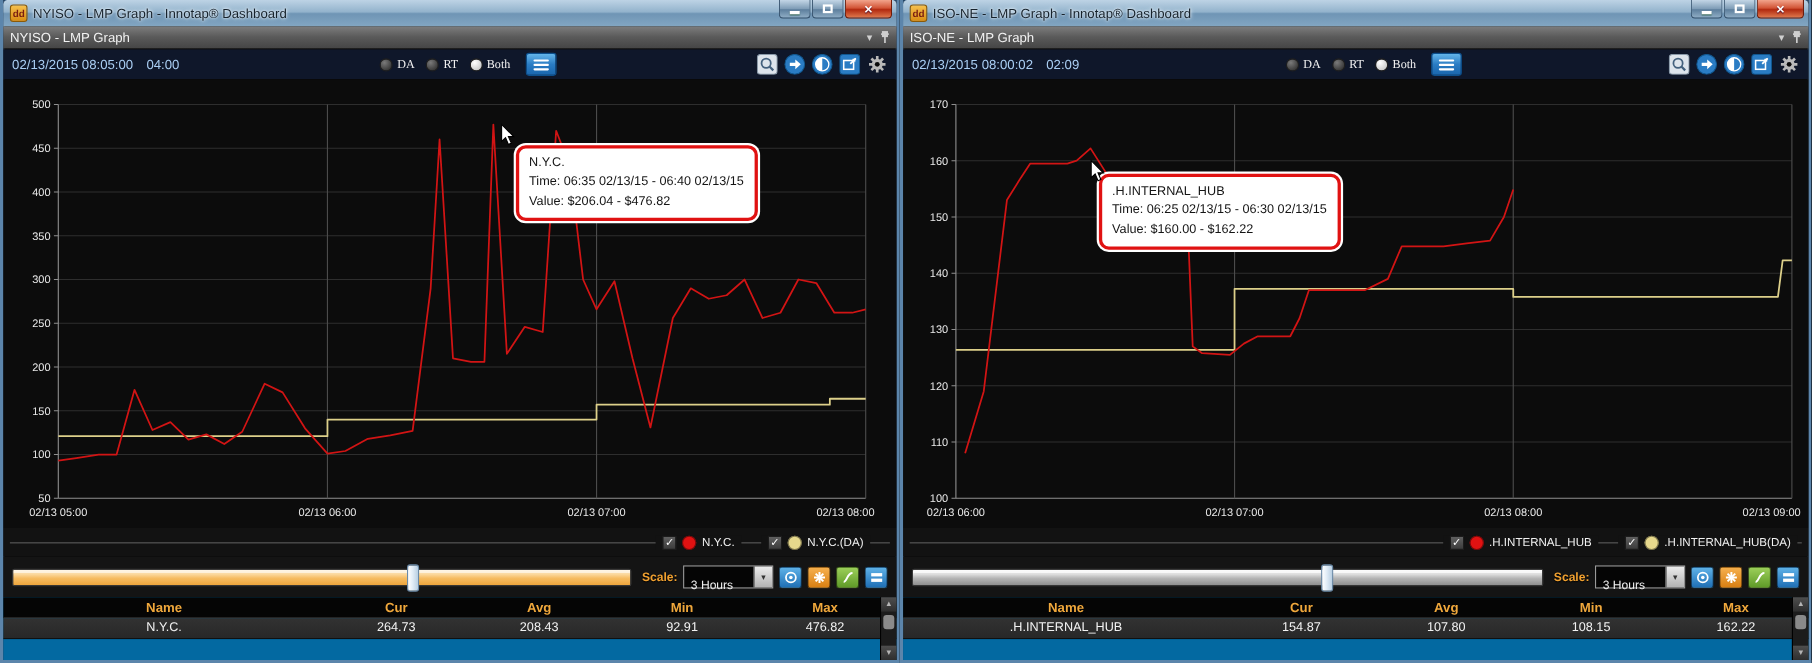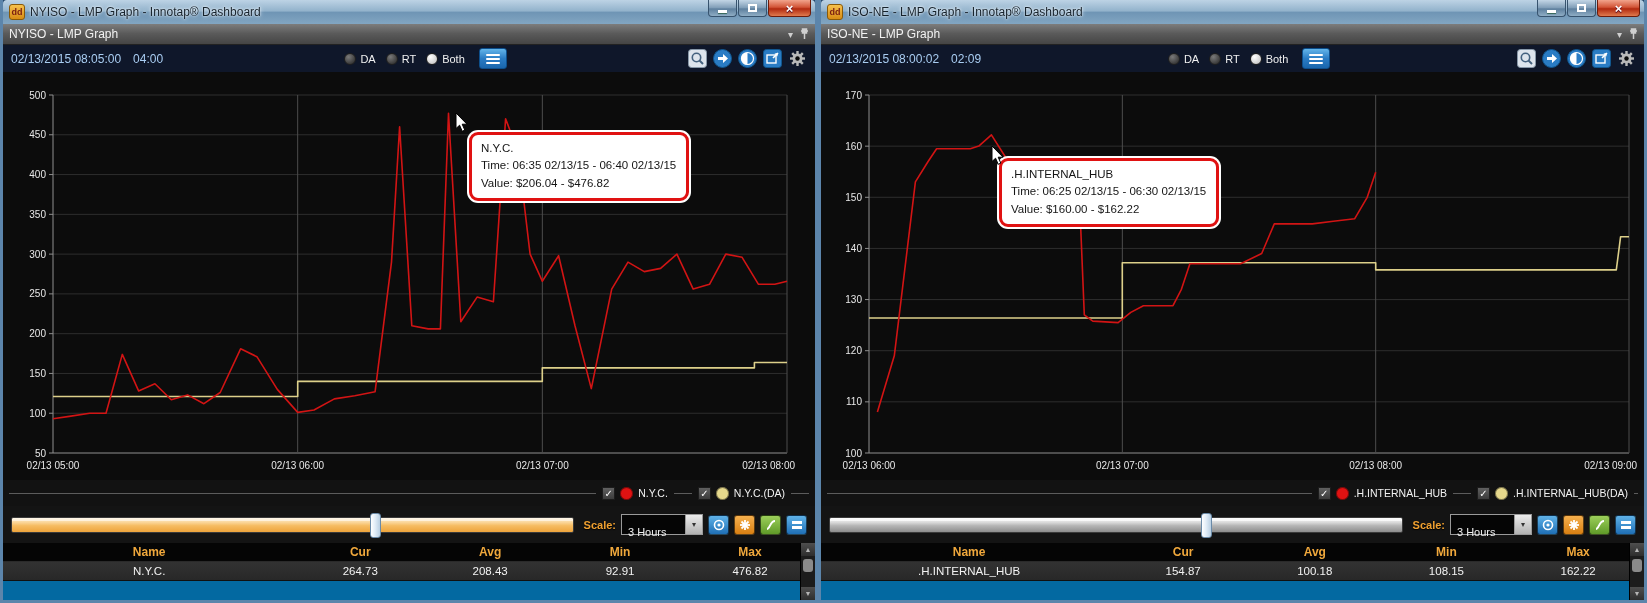--- a/index.html
+++ b/index.html
@@ -33,21 +33,21 @@
   .panel-header{height:21px;flex:0 0 21px;display:flex;align-items:center;padding:0 6px;
     background:linear-gradient(180deg,#7d7d7d,#5a5a5a 48%,#454545);border-bottom:1px solid #222;}
   .panel-title{color:#f2f2f2;font-size:12px;}
   .panel-ctrls{margin-left:auto;display:flex;align-items:center;gap:7px;color:#cfcfcf;font-size:10px;}
 
   
   .toolbar{height:27px;flex:0 0 27px;background:#0f172a;display:flex;align-items:center;padding:0 8px;}
   .datetime{color:#a9cdf2;font-size:12px;white-space:nowrap;}
   .countdown{color:#a9cdf2;font-size:12px;margin-left:12px;}
   .tb-spacer{flex:1;}
-  .radio-group{display:flex;align-items:center;gap:4px;}
+  .radio-group{display:flex;align-items:center;gap:4px;font-family:Liberation Serif, serif;}
   .radio{display:flex;align-items:center;gap:4px;margin-right:6px;cursor:default;}
   .radio-dot{width:12px;height:12px;border-radius:50%;
     background:radial-gradient(circle at 35% 30%,#7a7a7a,#3d3d3d 70%);border:1px solid #1f1f1f;}
   .radio.on .radio-dot{background:radial-gradient(circle at 35% 30%,#ffffff,#cfcfcf 70%);}
   .radio-label{color:#f0f0f0;font-size:11px;}
   .list-btn{width:28px;height:21px;border-radius:3px;margin-left:4px;
     background:linear-gradient(180deg,#63b5ea,#2a7cc4 50%,#1a66ad);border:1px solid #0d4f8c;
     display:flex;flex-direction:column;align-items:center;justify-content:center;gap:2px;cursor:default;}
   .list-btn i{display:block;width:14px;height:2px;background:#fff;border-radius:1px;}
   .tb-icons{display:flex;align-items:center;gap:6px;}
@@ -505,21 +505,21 @@
       <div class="tbl-header">
         <span class="th">Name</span>
         <span class="th">Cur</span>
         <span class="th">Avg</span>
         <span class="th">Min</span>
         <span class="th">Max</span>
       </div>
       <div class="tbl-row">
         <span class="td">.H.INTERNAL_HUB</span>
         <span class="td">154.87</span>
-        <span class="td">100.18</span>
+        <span class="td">107.80</span>
         <span class="td">108.15</span>
         <span class="td">162.22</span>
       </div>
       <div class="vscroll">
         <div class="vs-btn up">▲</div>
         <div class="vs-thumb"></div>
         <div class="vs-btn down">▼</div>
       </div>
     </div>
   </div>

